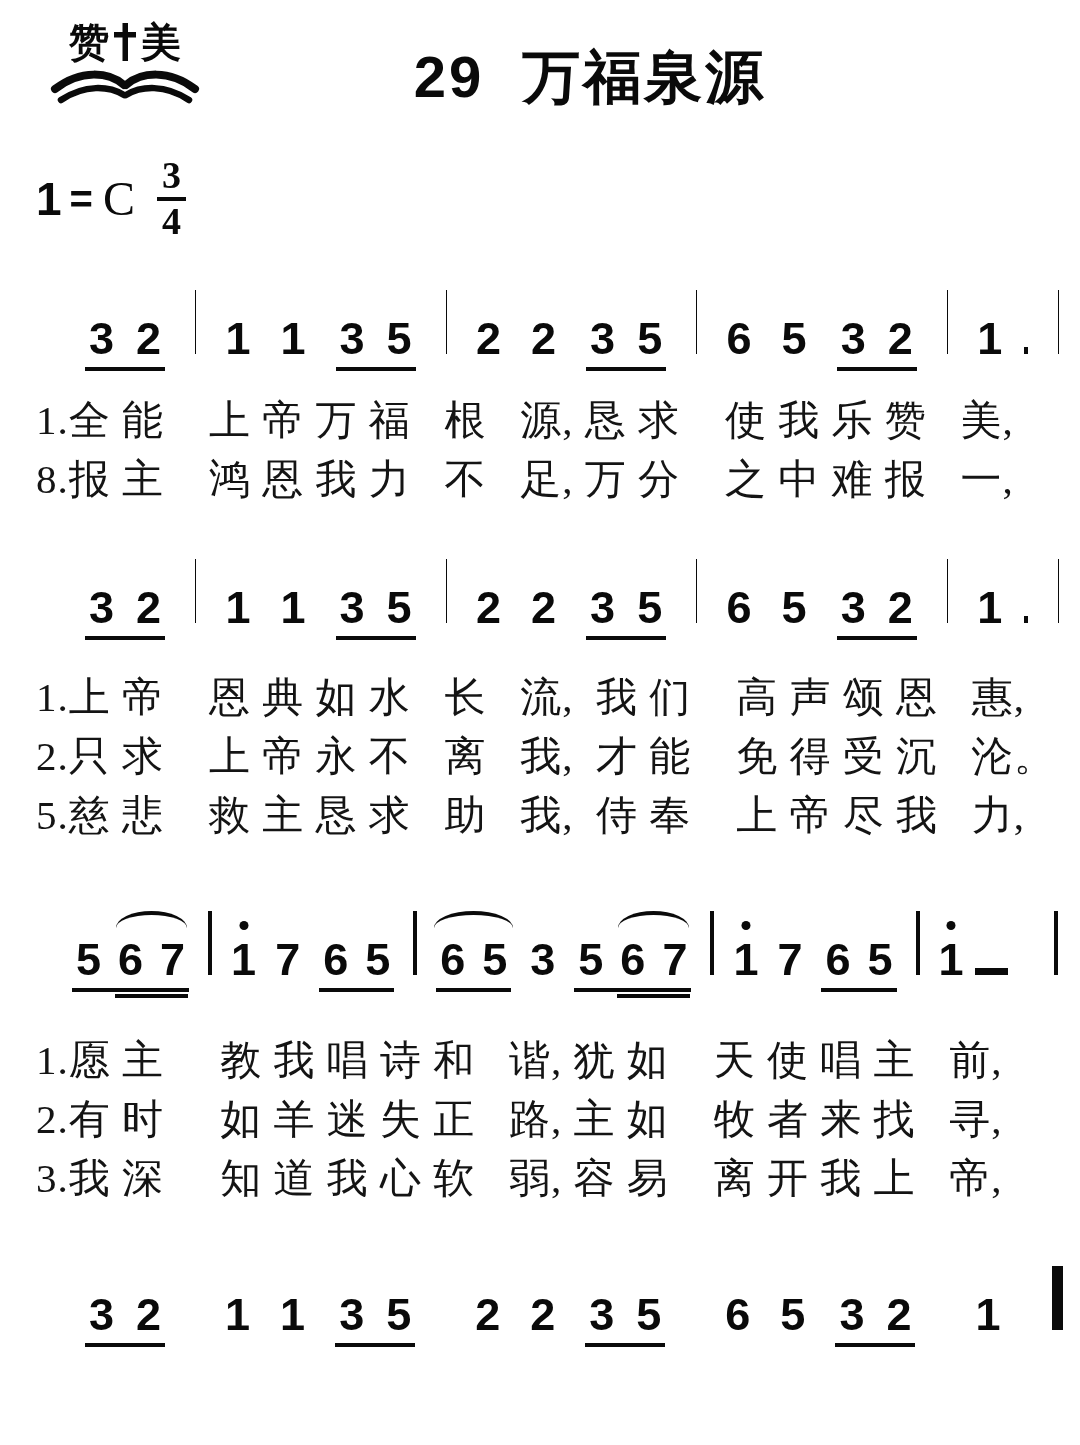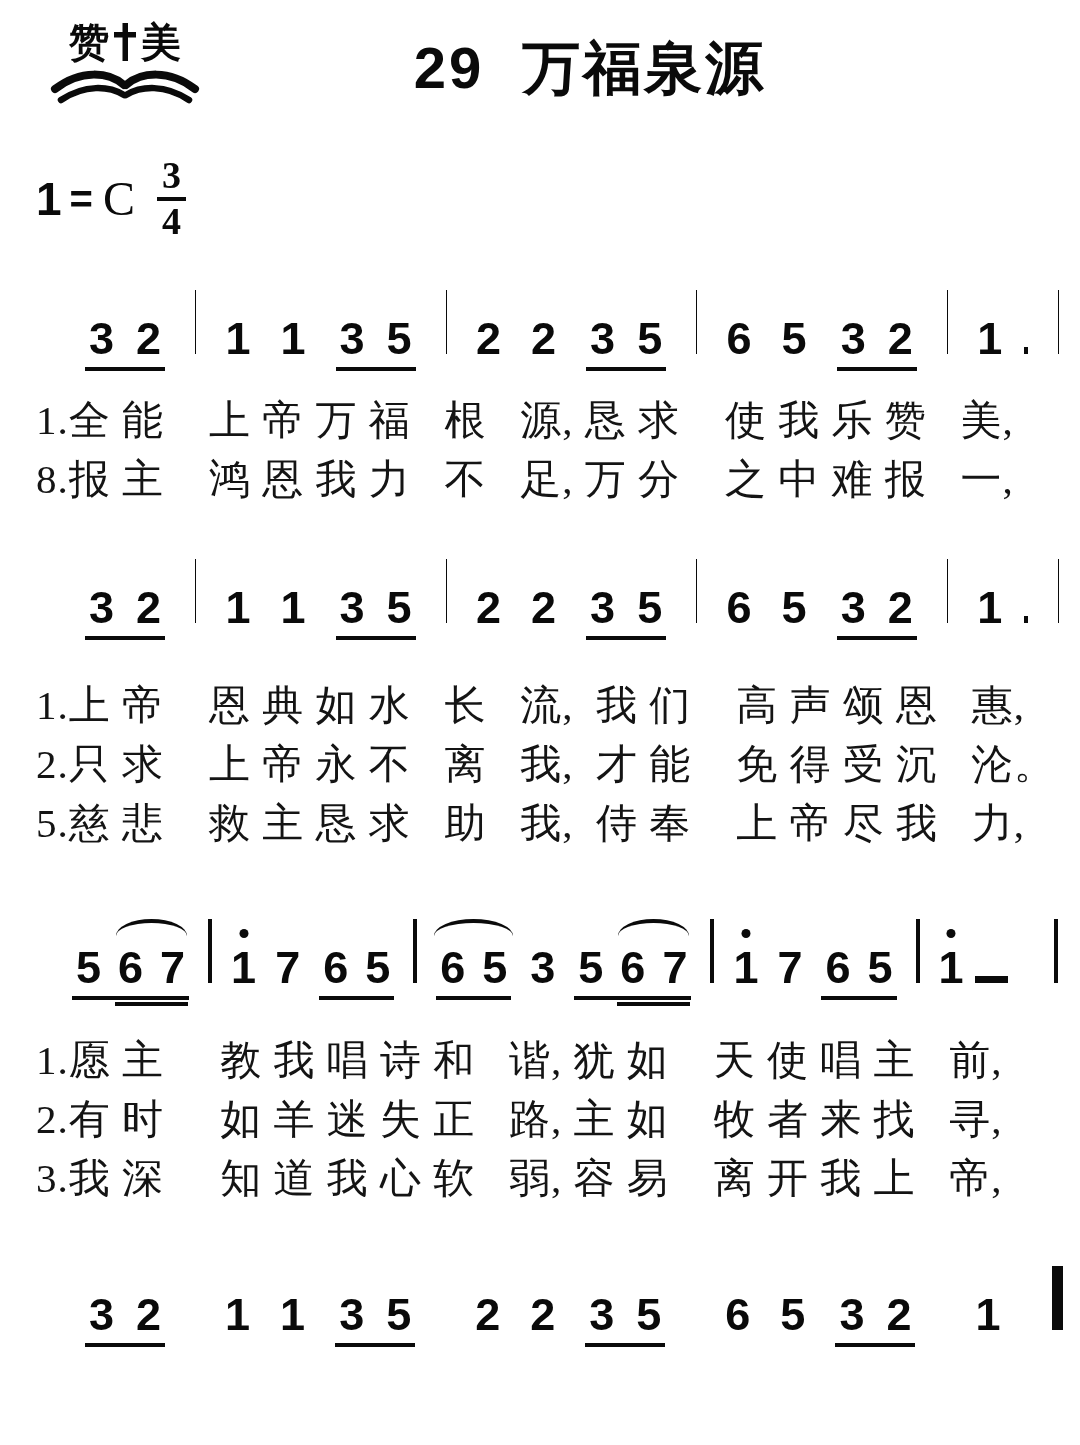--- a/index.html
+++ b/index.html
@@ -13,21 +13,21 @@
   }
 
   
   .header { position:relative; padding:22px 40px 0 45px; height:120px; }
   .logo { width:160px; text-align:center; }
   .logo-text { display:flex; align-items:center; justify-content:center; gap:3px;
     font-weight:bold; font-size:40px; line-height:1; }
   .cross-wrap { display:inline-flex; align-items:center; }
   .book-wrap { margin-top:2px; }
   .title {
-    position:absolute; top:30px; left:100px; right:0;
+    position:absolute; top:39px; left:100px; right:0;
     text-align:center; font-weight:bold; font-size:58px; letter-spacing:3px;
     white-space:pre; font-family:"Liberation Sans", sans-serif;
   }
 
   
   .keysig { display:flex; align-items:center; gap:8px; margin:36px 0 0 36px; }
   .tonic { font-weight:bold; font-size:46px; line-height:1; }
   .eq { font-weight:bold; font-size:40px; line-height:1; }
   .keyletter { font-family:"Liberation Serif", serif; font-size:48px; line-height:1; margin-left:2px; }
   .meter { display:inline-flex; flex-direction:column; align-items:center;
@@ -65,22 +65,22 @@
   .bar { display:inline-block; width:4px; height:64px; background:#0a0a0a; margin-bottom:-14px; }
   .dbar { display:inline-block; width:16px; height:64px; margin-bottom:-14px;
     border-left:4px solid #0a0a0a; border-right:7px solid #0a0a0a; }
   .end { margin-left:auto; }
   .dash { display:inline-block; width:33px; height:7px; background:#0a0a0a; margin-bottom:13px; margin-left:-8px; }
 
   
   .lyrics { margin-left:36px; font-family:"Liberation Serif","DejaVu Serif", serif;
     font-size:41px; color:#141414; }
   .g1 { margin-top:20px; }
-  .g2 { margin-top:36px;font-family:Liberation Serif, serif; }
-  .g3 { margin-top:31px; }
+  .g2 { margin-top:28px;font-family:Liberation Serif, serif; }
+  .g3 { margin-top:39px; }
   .lyr-line { white-space:pre; line-height:1.44; letter-spacing:1px; }
 </style>
 </head>
 <body>
 
 <div class="page">
 
   <div class="header">
     <div class="logo">
       <div class="logo-text">

